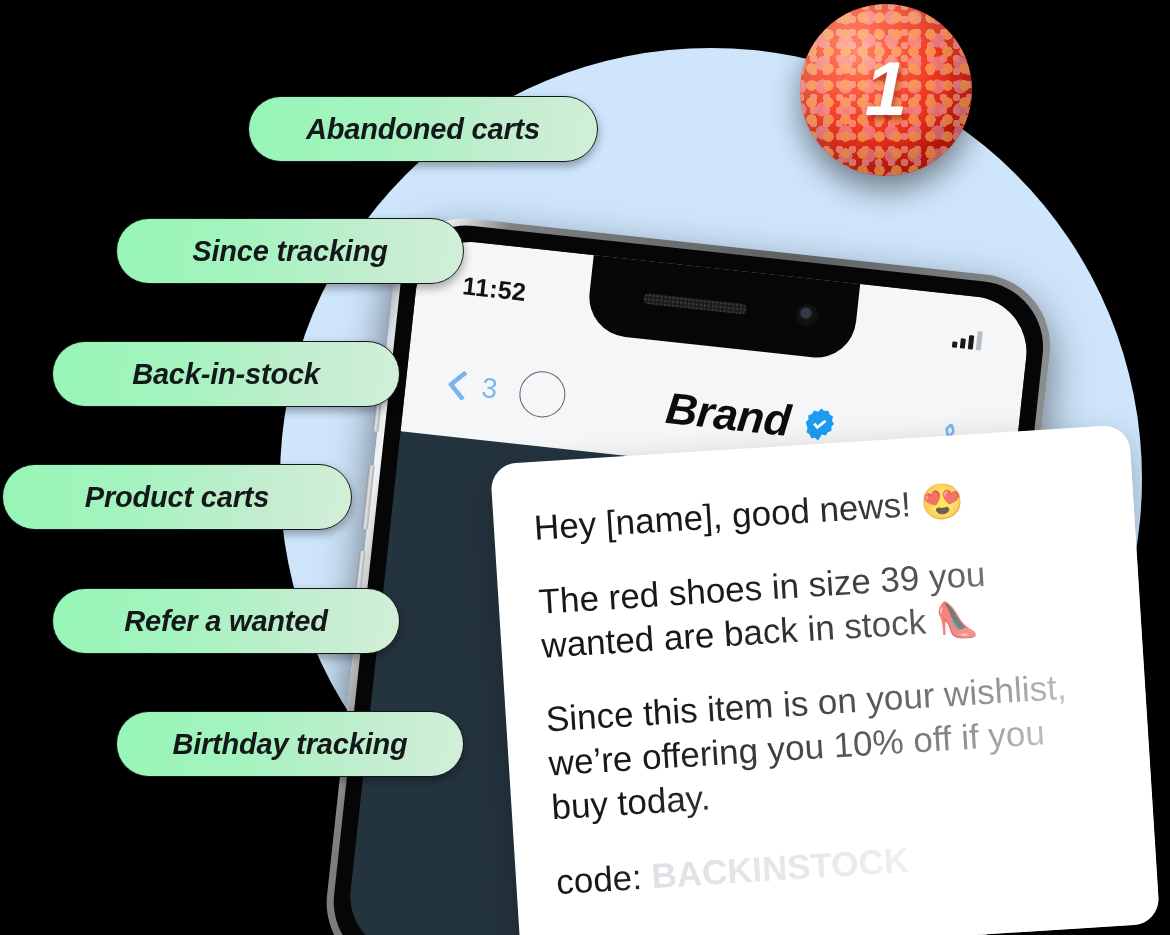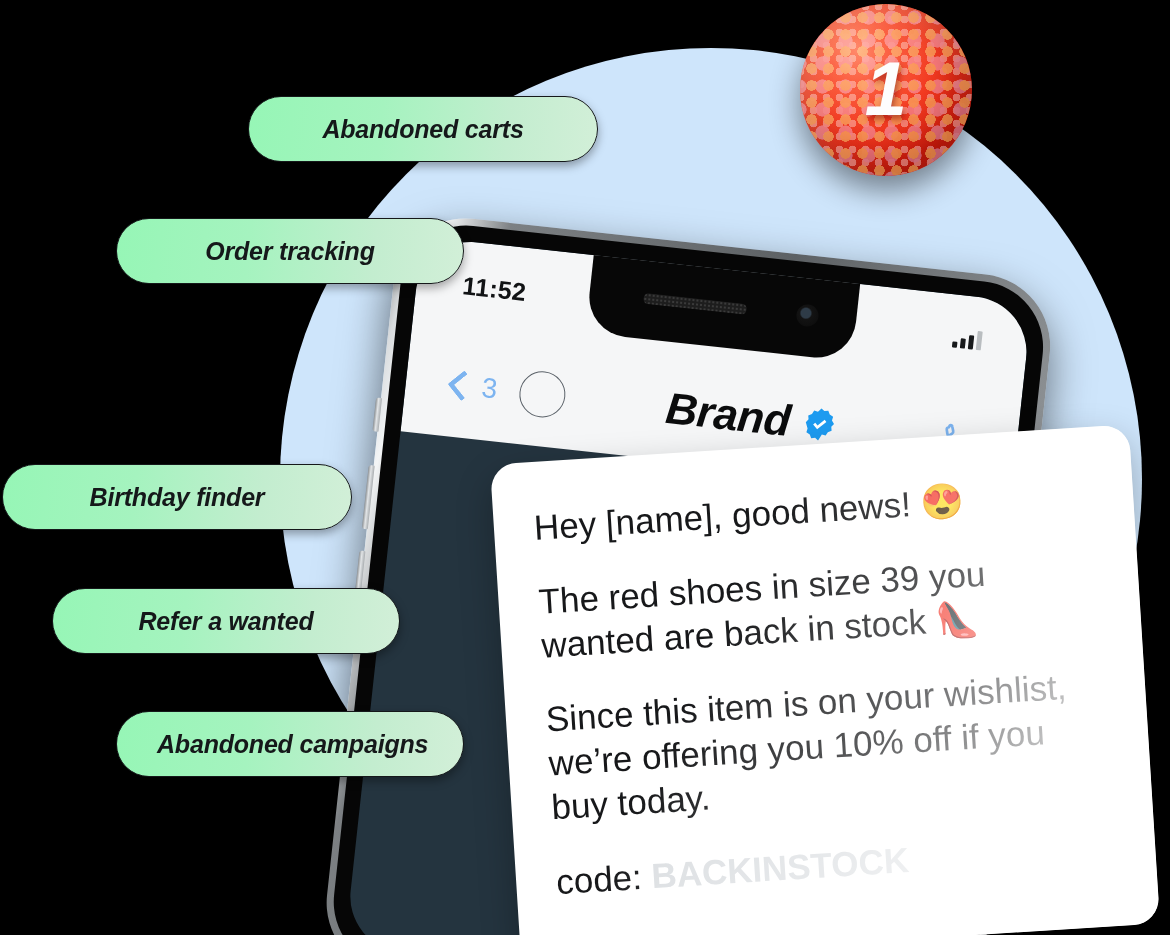--- a/index.html
+++ b/index.html
@@ -247,21 +247,21 @@
     align-items: center;
     height: 66px;
     padding: 0 40px;
     border-radius: 40px;
     background: linear-gradient(96deg, #96f6b6 0%, #a5f3bf 38%, #c3edcf 74%, #d2efd8 100%);
     border: 1.5px solid #15181a;
     box-sizing: border-box;
     box-shadow: 0 4px 10px rgba(0,0,0,0.35);
   }
   .pill span {
-    font-size: 25px;
+    font-size: 29px;
     font-weight: 700;
     font-style: italic;
     color: #15181a;
     white-space: nowrap;
     letter-spacing: -0.2px;
     width: 100%;
     text-align: center;
   }
   .pill-0 { left: 248px; top: 96px;  width: 350px; }
   .pill-1 { left: 116px; top: 218px; width: 348px; }
@@ -370,29 +370,32 @@
     <p class="msg-line2">The red shoes in size 39 you wanted are back in stock 👠</p>
     <p class="msg-line3">Since this item is on your wishlist, we’re offering you 10% off if you buy today.</p>
     <p class="msg-line4"><span>code: </span><b>BACKINSTOCK</b></p>
     <div class="msg-fade"></div>
   </div>
 
   <div class="pill pill-0">
     <span>Abandoned carts</span>
   </div>
   <div class="pill pill-1">
-    <span>Order tracking</span>
+    <span>Since tracking</span>
+  </div>
+  <div class="pill pill-2">
+    <span>Back-in-stock</span>
   </div>
   <div class="pill pill-3">
-    <span>Birthday finder</span>
+    <span>Product carts</span>
   </div>
   <div class="pill pill-4">
     <span>Refer a wanted</span>
   </div>
   <div class="pill pill-5">
-    <span>Abandoned campaigns</span>
+    <span>Birthday tracking</span>
   </div>
 
   <div class="badge-sphere">
     <div class="badge-num">1</div>
   </div>
 
 </div>
 
 </body></html>

